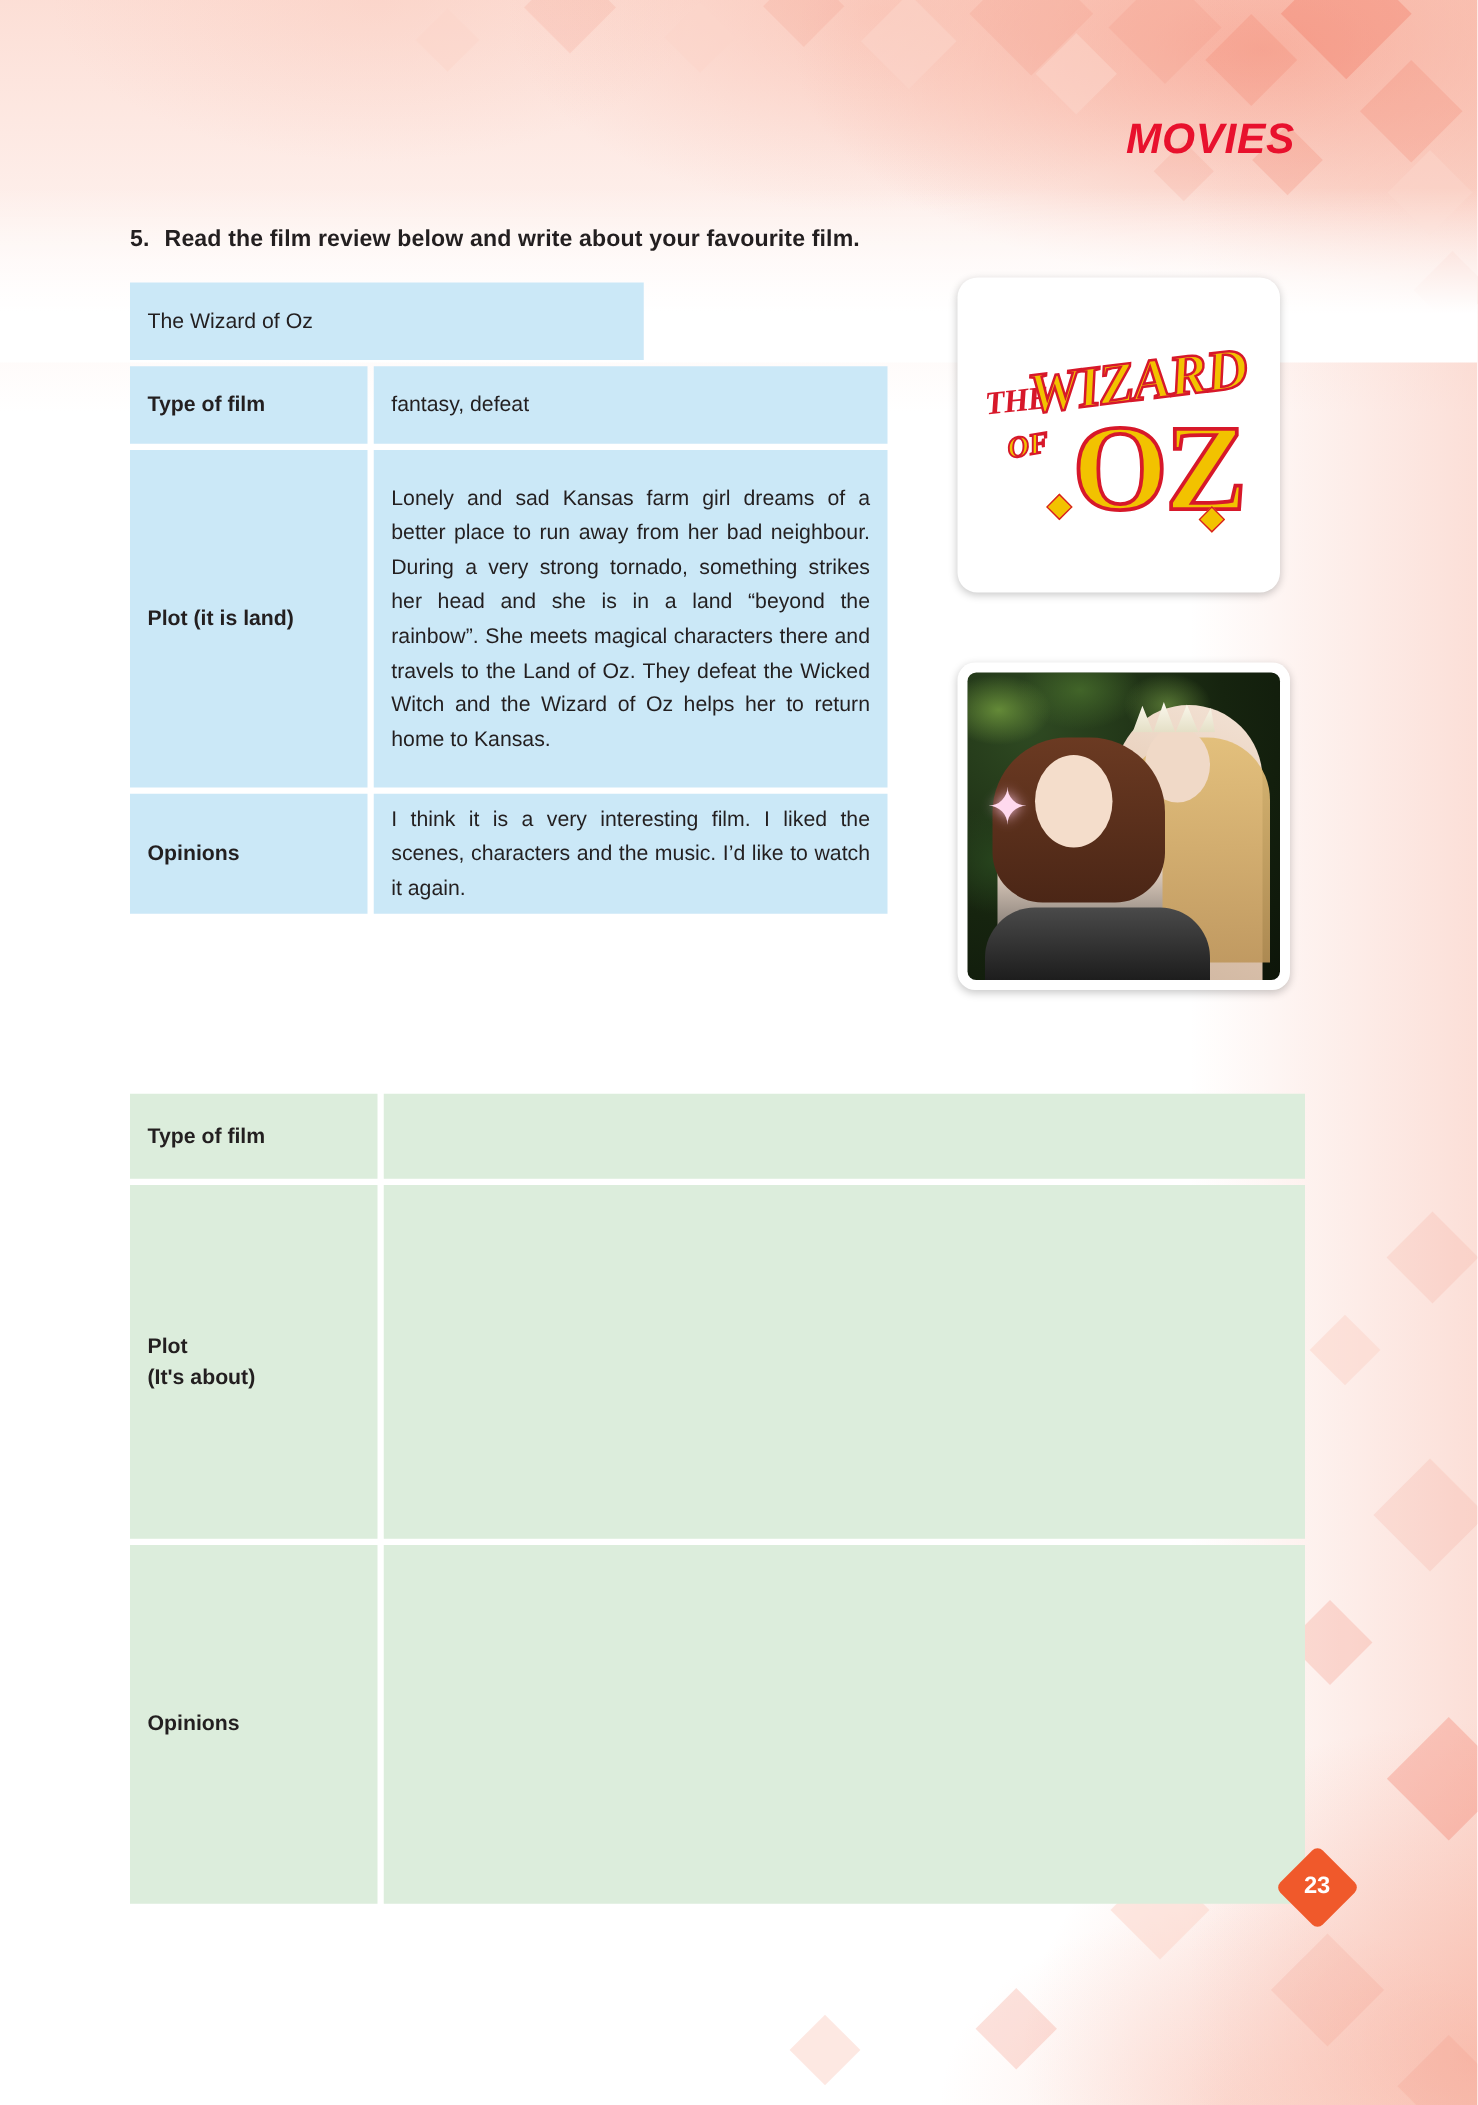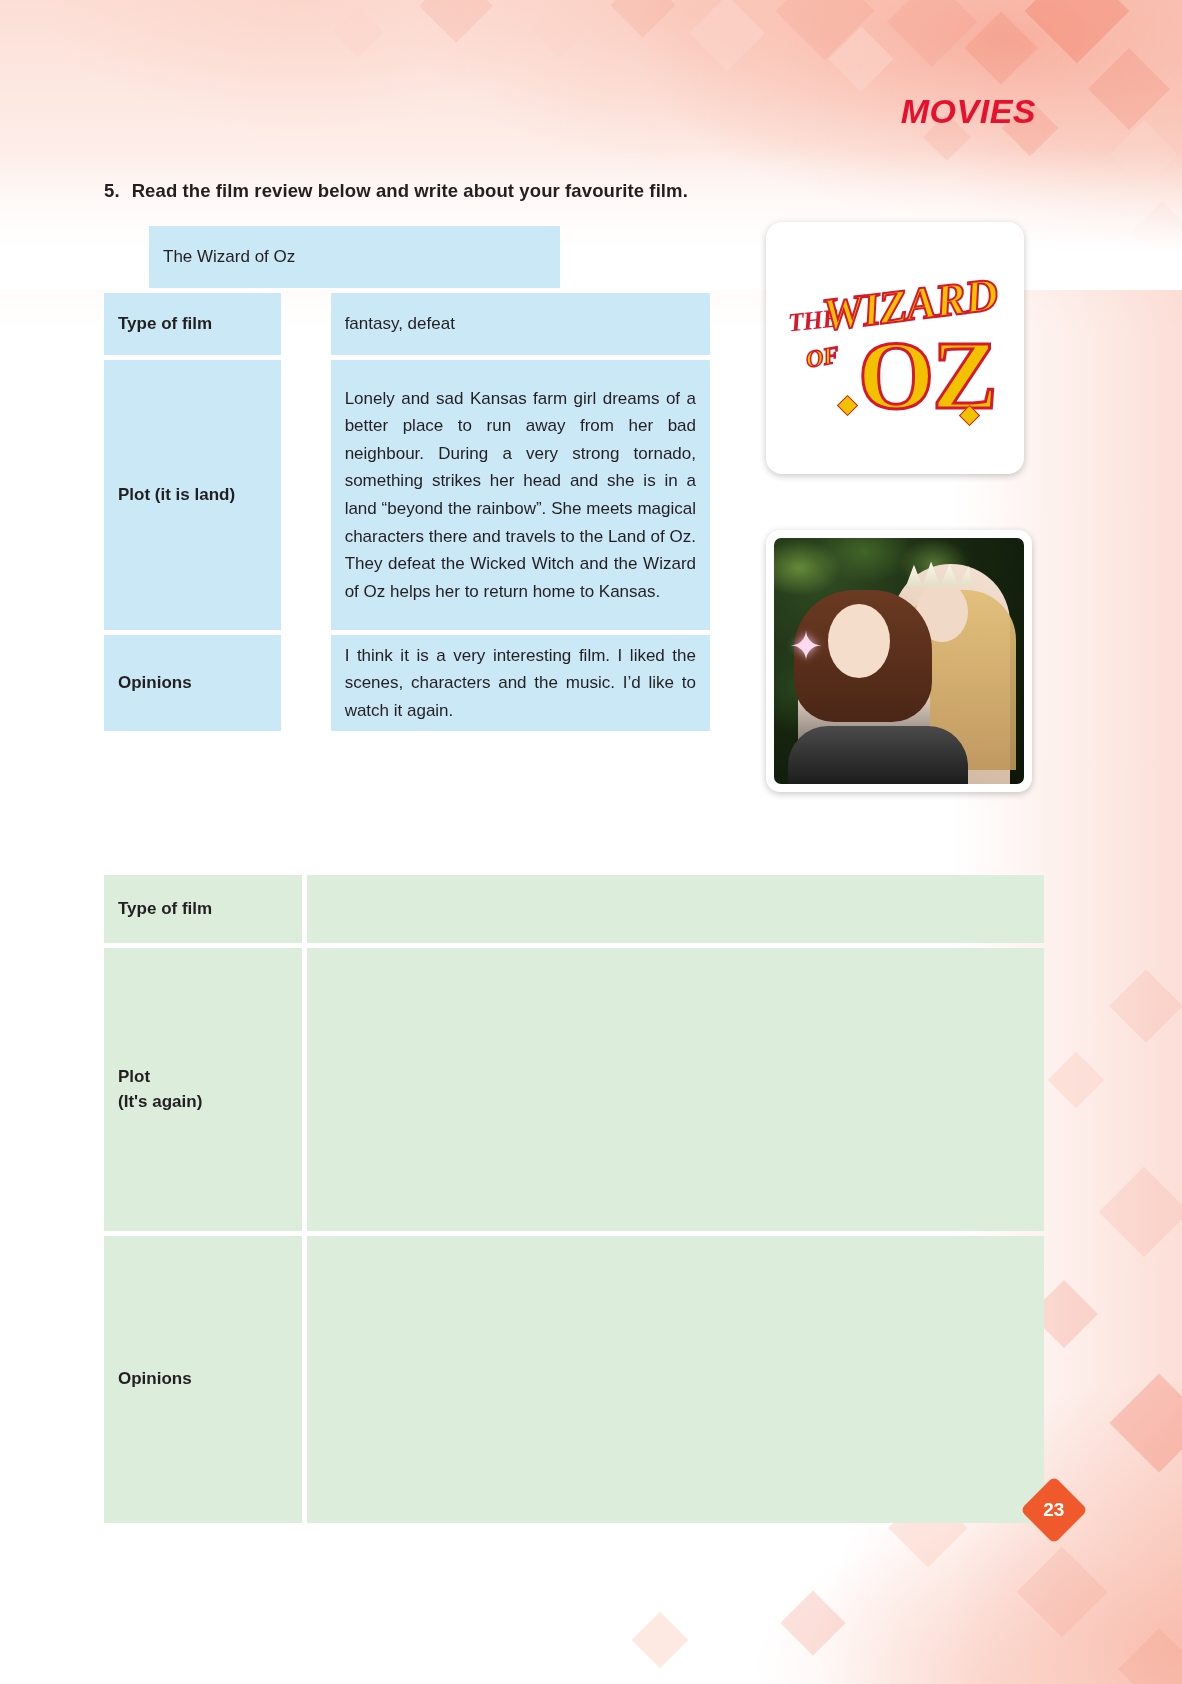--- a/index.html
+++ b/index.html
@@ -112,21 +112,20 @@
     font-weight: bold;
     display: flex;
     align-items: center;
   }
   #example-table .cell-body {
     width: 411px;
     background: #cbe8f7;
     display: flex;
     flex-direction: column;
     justify-content: center;
-    margin-left: 45px;
   }
   #example-table .row-name .cell-label,
   #example-table .row-name .cell-body { height: 62px; }
   #example-table .row-type .cell-label,
   #example-table .row-type .cell-body { height: 62px; }
   #example-table .row-plot .cell-label,
   #example-table .row-plot .cell-body { height: 270px; }
   #example-table .row-opinions .cell-label,
   #example-table .row-opinions .cell-body { height: 96px; }
 
@@ -465,21 +464,21 @@
 
   <div class="row row-type">
     <div class="cell-label">Type of film</div>
     <div class="cell-body"></div>
   </div>
 
   <div class="row row-plot">
     <div class="cell-label">
       <div>
         <div>Plot</div>
-        <div>(It's again)</div>
+        <div>(It's about)</div>
       </div>
     </div>
     <div class="cell-body"></div>
   </div>
 
   <div class="row row-opinions">
     <div class="cell-label">Opinions</div>
     <div class="cell-body"></div>
   </div>
 </div>

